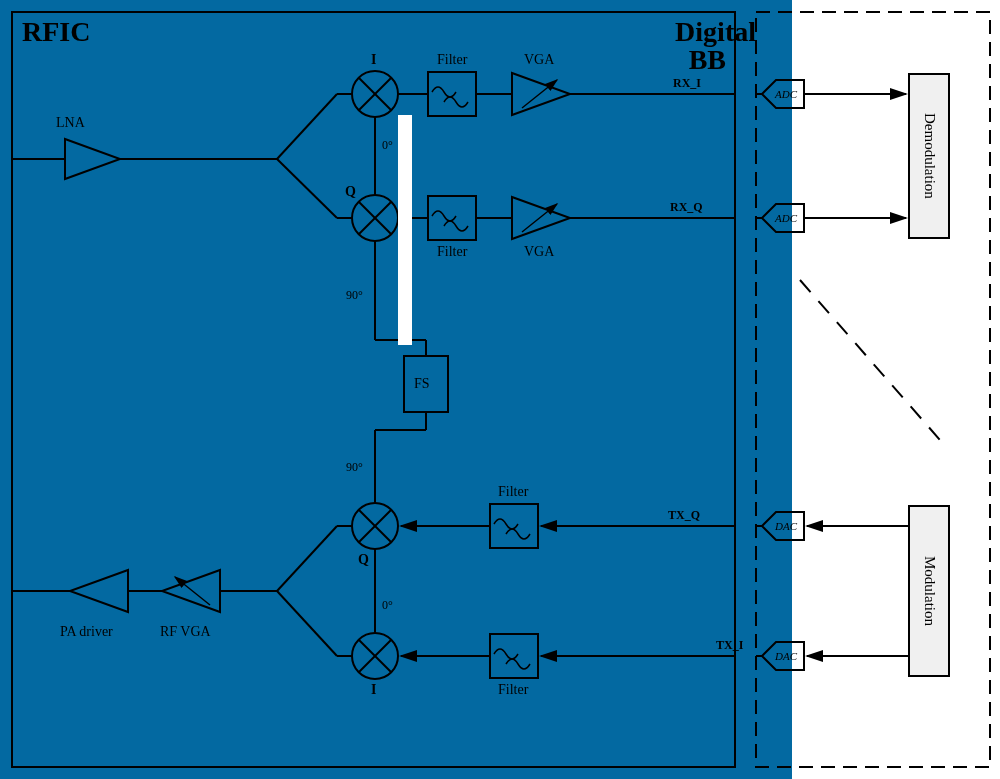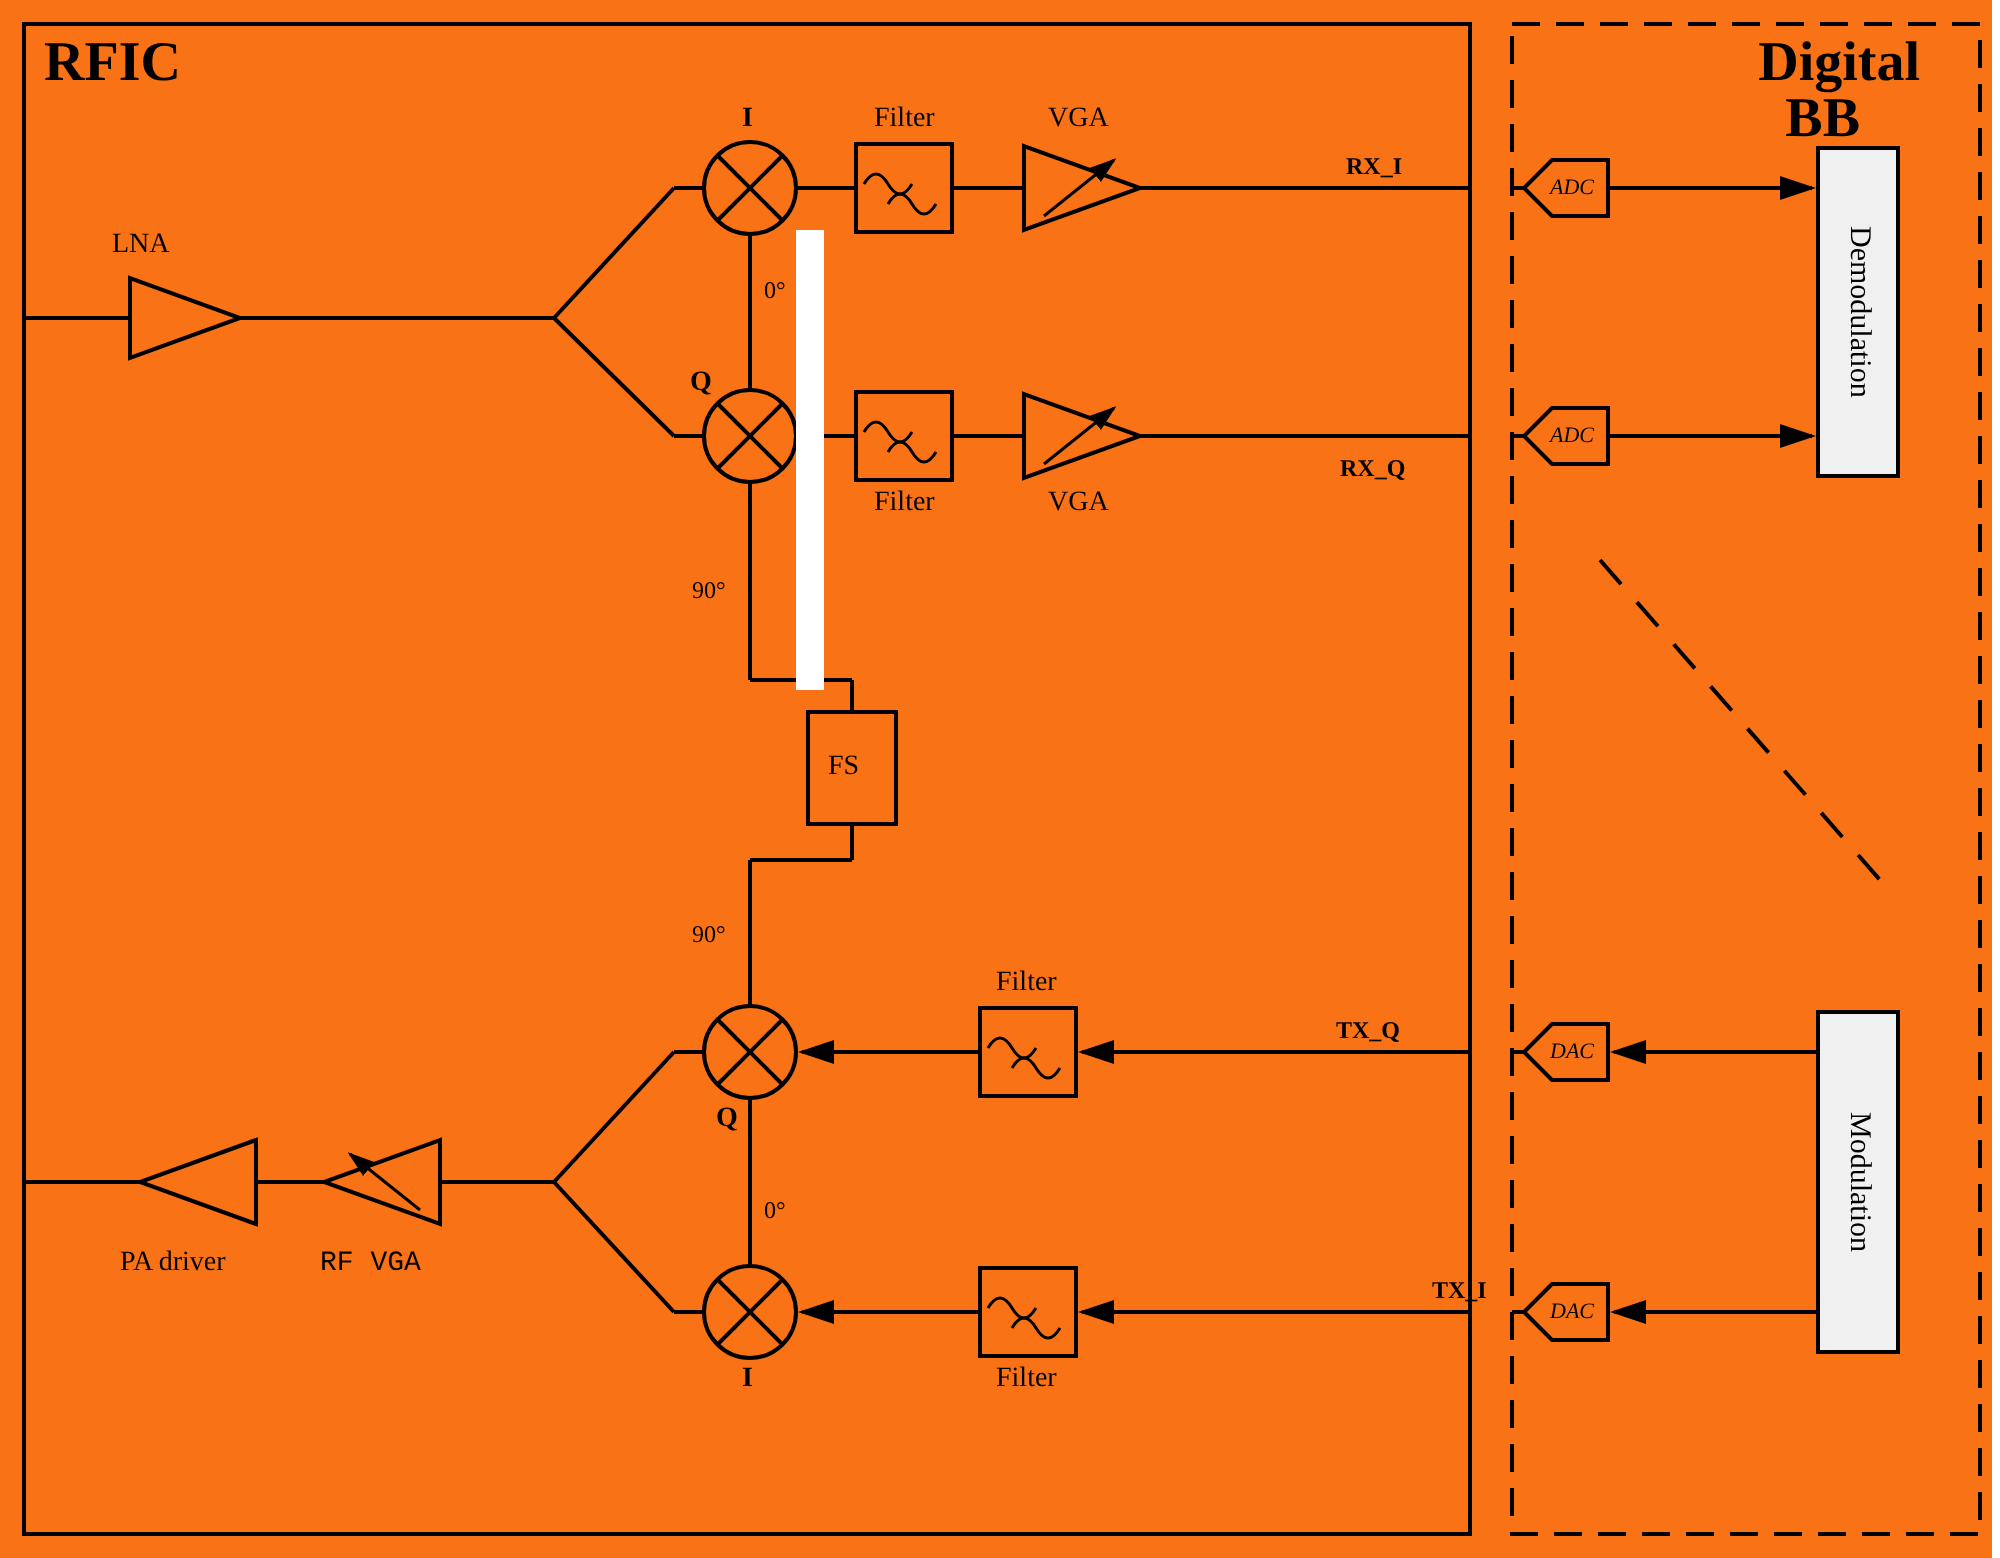--- a/index.html
+++ b/index.html
@@ -3,23 +3,23 @@
 <meta charset="utf-8">
 <style>
   html, body {
     margin: 0;
     padding: 0;
     background: #fff;
     font-family: "Times New Roman", serif;
   }
   .canvas {
     position: relative;
-    width: 996px;
+    width: 792px;
     height: 779px;
-    background: #f97316;
+    background: #0369a1;
   }
   .stroke {
     stroke: #000;
     stroke-width: 2;
     fill: none;
   }
   .thin {
     stroke: #000;
     stroke-width: 1.5;
     fill: none;
@@ -253,41 +253,41 @@
 <div class="lbl bold" style="left:345px; top:184px;">Q</div>
 <div class="lbl sm" style="left:382px; top:138px;">0°</div>
 <div class="lbl sm" style="left:346px; top:288px;">90°</div>
 
 <div class="lbl" style="left:437px; top:52px;">Filter</div>
 <div class="lbl" style="left:437px; top:244px;">Filter</div>
 <div class="lbl" style="left:524px; top:52px;">VGA</div>
 <div class="lbl" style="left:524px; top:244px;">VGA</div>
 
 <div class="lbl bold mid" style="left:673px; top:76px;">RX_I</div>
-<div class="lbl bold mid" style="left:670px; top:200px;margin-top:27px;">RX_Q</div>
+<div class="lbl bold mid" style="left:670px; top:200px;">RX_Q</div>
 <div class="lbl xs" style="left:775px; top:88px;">ADC</div>
 <div class="lbl xs" style="left:775px; top:212px;">ADC</div>
 
 <div class="lbl" style="left:414px; top:376px;">FS</div>
 
 <div class="lbl sm" style="left:346px; top:460px;">90°</div>
 <div class="lbl sm" style="left:382px; top:598px;">0°</div>
 <div class="lbl bold" style="left:358px; top:552px;">Q</div>
 <div class="lbl bold" style="left:371px; top:682px;">I</div>
 
 <div class="lbl" style="left:498px; top:484px;">Filter</div>
 <div class="lbl" style="left:498px; top:682px;">Filter</div>
 
 <div class="lbl bold mid" style="left:668px; top:508px;">TX_Q</div>
 <div class="lbl bold mid" style="left:672px; top:638px;margin-left:44px;">TX_I</div>
 <div class="lbl xs" style="left:775px; top:520px;">DAC</div>
 <div class="lbl xs" style="left:775px; top:650px;">DAC</div>
 
 <div class="lbl" style="left:60px; top:624px;">PA driver</div>
-<div class="lbl" style="left:160px; top:624px;font-family:Liberation Mono, monospace;">RF VGA</div>
+<div class="lbl" style="left:160px; top:624px;">RF VGA</div>
 
 
 <div class="vbox" style="position:absolute; left:909px; top:74px; width:40px; height:164px;">
   <div class="vtext">Demodulation</div>
 </div>
 <div class="vbox" style="position:absolute; left:909px; top:506px; width:40px; height:170px;">
   <div class="vtext">Modulation</div>
 </div>
 
 </div>

